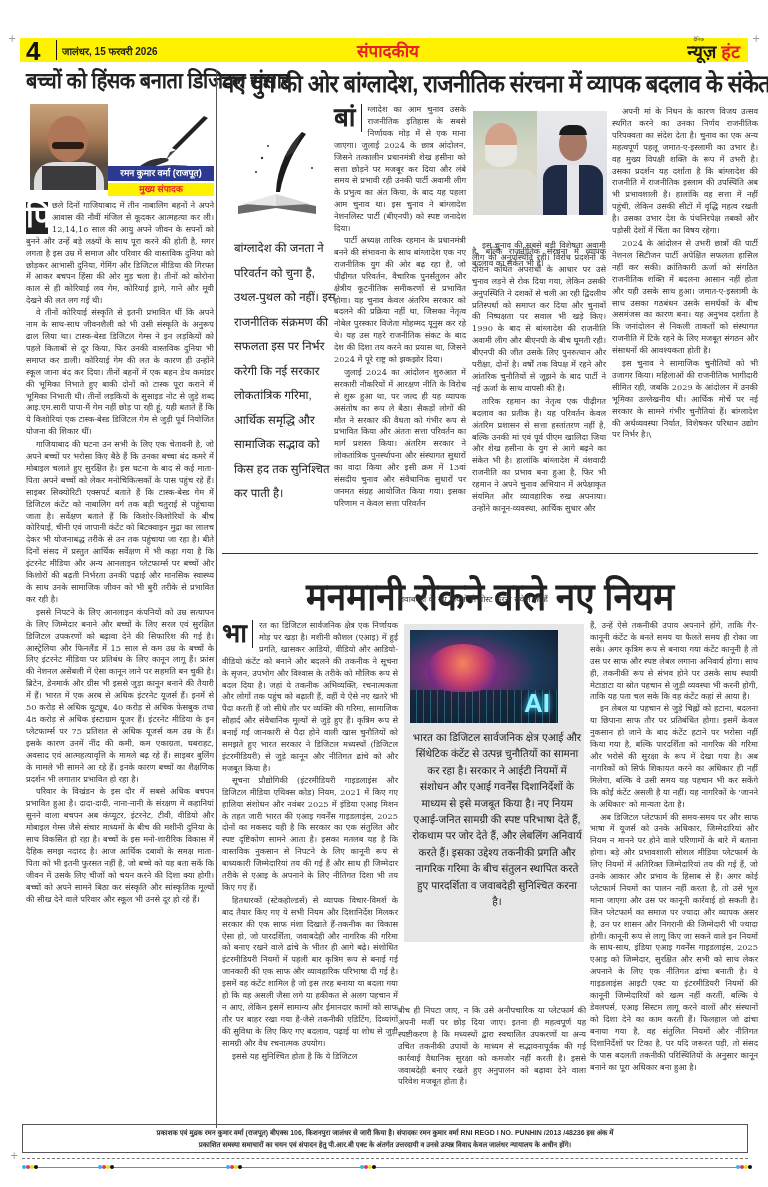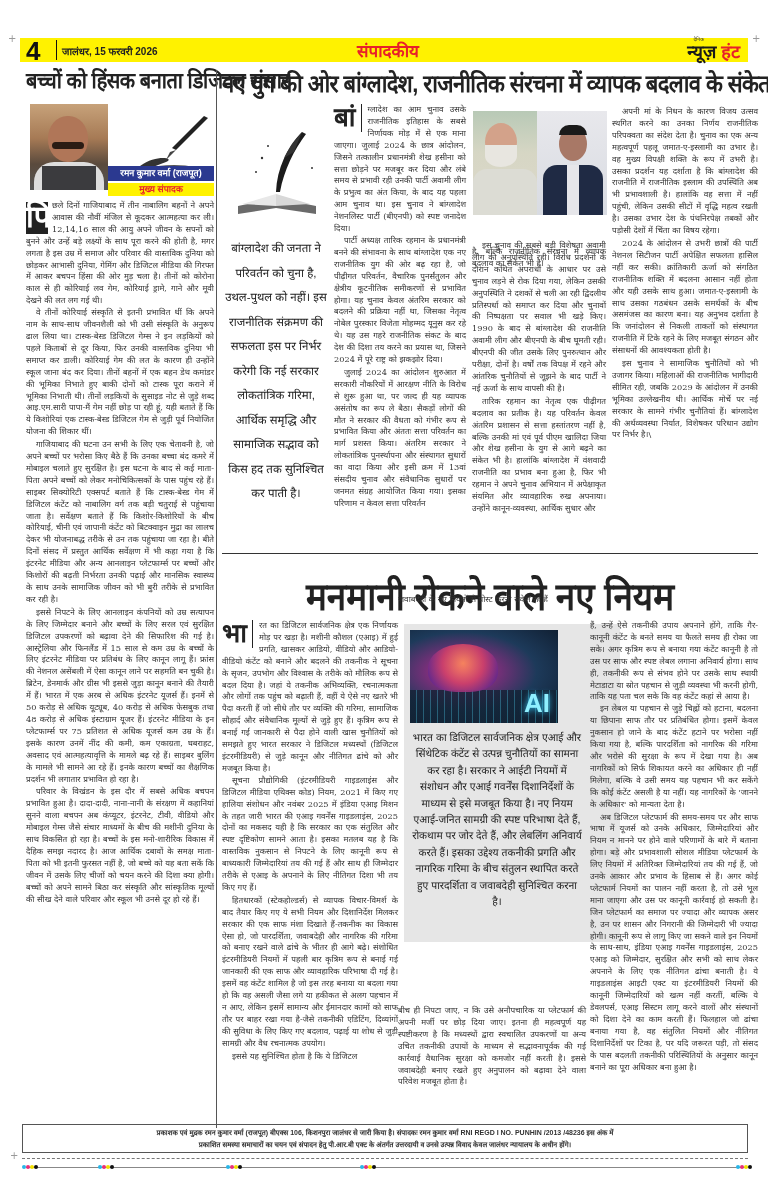--- a/index.html
+++ b/index.html
@@ -37,21 +37,21 @@
   .left-body { position: absolute; left: 0; top: 134px; width: 188px; }
   .dropcap { float: left; font: bold 30px/30px "Liberation Sans", sans-serif; background: #222; color: #fff; width: 22px; height: 32px; text-align: center; margin: 2px 4px 0 0; }
   .para { text-indent: 10px; margin-bottom: 1px; }
 
   
   .vdiv { position: absolute; left: 216px; top: 70px; width: 1px; height: 1058px; background: #555; }
 
   
   .main-title { position: absolute; left: 222px; top: 66px; width: 540px; font: bold 22px "Liberation Sans", sans-serif; color: #222; white-space: nowrap; letter-spacing: -0.6px; transform: scaleY(1.1); transform-origin: left top; }
   .quill { position: absolute; left: 232px; top: 128px; width: 90px; height: 95px; }
-  .pull-quote { position: absolute; left: 222px; top: 236px; width: 108px; text-align: center; font: 11.5px/24.5px "Liberation Sans", sans-serif; color: #222; }
+  .pull-quote { position: absolute; left: 234px; top: 236px; width: 108px; text-align: left; font: 11.5px/24.5px "Liberation Sans", sans-serif; color: #222; }
   .col-a { position: absolute; left: 334px; top: 104px; width: 132px; }
   .col-b { position: absolute; left: 472px; top: 240px; width: 134px; }
   .col-c { position: absolute; left: 612px; top: 106px; width: 146px; }
   .dropcap2 { float: left; font: bold 26px/26px "Liberation Sans", sans-serif; color: #222; margin: 0 6px 0 0; padding-right: 5px; border-right: 1px solid #222; height: 28px; }
   .modi-photo { position: absolute; left: 473px; top: 111px; width: 134px; height: 104px; display: flex; }
   .modi { width: 64px; height: 104px; background: linear-gradient(180deg,#b8c9b6 0%,#d6d6c4 40%,#ded9cc 100%); position: relative; }
   .modi .head { position: absolute; left: 12px; top: 12px; width: 32px; height: 38px; border-radius: 50%; background: #d3a28a; }
   .modi .hair { position: absolute; left: 12px; top: 34px; width: 32px; height: 22px; border-radius: 0 0 50% 50%; background: #e8e6e0; }
   .modi .kurta { position: absolute; left: 0; top: 58px; width: 64px; height: 46px; background: #dcdcd4; border-radius: 14px 14px 0 0; }
   .rahman { width: 70px; height: 104px; background: linear-gradient(180deg,#e8e8ec 0%,#d8dbe2 100%); position: relative; }
@@ -62,21 +62,21 @@
   .cap-a { position: absolute; left: 472px; top: 202px; width: 134px; margin-top: 44px; }
 
   .hdiv { position: absolute; left: 222px; top: 553px; width: 536px; height: 1px; background: #333; }
 
   
   .bottom-title { position: absolute; left: 222px; top: 572px; width: 536px; text-align: center; font: bold 35px "Liberation Sans", sans-serif; color: #222; letter-spacing: 0px; transform: scaleY(1.1); }
   .b-col-a { position: absolute; left: 222px; top: 620px; width: 176px; }
   .b-col-b { position: absolute; left: 398px; top: 1005px; width: 188px; }
   .b-col-b-top { position: absolute; left: 398px; top: 594px; width: 188px; height: 8px; overflow: hidden; }
   .b-col-c { position: absolute; left: 590px; top: 620px; width: 168px; }
-  .ai-box { position: absolute; left: 404px; top: 624px; width: 216px; height: 318px; background: #e6e6e6; }
+  .ai-box { position: absolute; left: 404px; top: 624px; width: 180px; height: 318px; background: #e6e6e6; }
   .ai-img { position: absolute; left: 6px; top: 6px; width: 148px; height: 93px;
     background: radial-gradient(ellipse at 35% 45%, #c0508a 0%, #7a2f7a 25%, #1d3a5a 55%, #0e1a2a 100%); overflow: hidden; }
   .ai-img .brain { position: absolute; left: 18px; top: 14px; width: 70px; height: 48px; border-radius: 50% 50% 40% 40%;
     background: radial-gradient(circle at 50% 40%, #ff8a5a 0%, #d0406a 45%, #6a2a8a 80%); opacity: 0.9; }
   .ai-img .circuit { position: absolute; left: 0; top: 60px; width: 148px; height: 33px;
     background: repeating-linear-gradient(90deg, #123 0 6px, #2a6a80 6px 7px); opacity: .8; }
   .ai-img .ai-label { position: absolute; right: 8px; bottom: 4px; font: bold 26px "Liberation Sans", sans-serif; color: #8ff0ff; text-shadow: 0 0 6px #3cf; }
   .ai-quote { position: absolute; left: 8px; top: 106px; width: 170px; text-align: center; font: 10.4px/16.4px "Liberation Sans", sans-serif; color: #222; }
 
   

